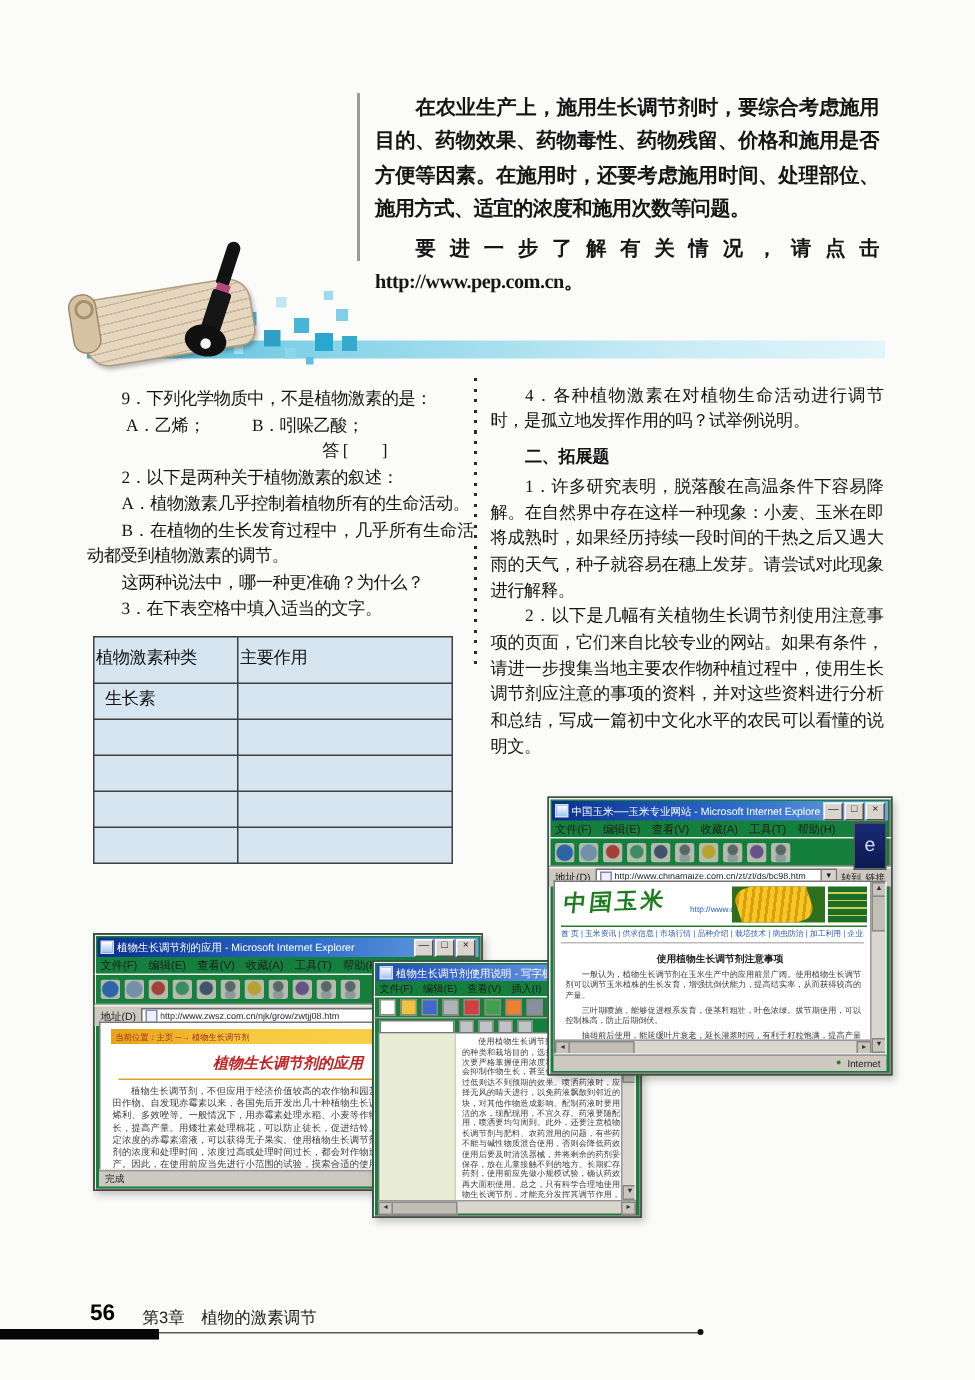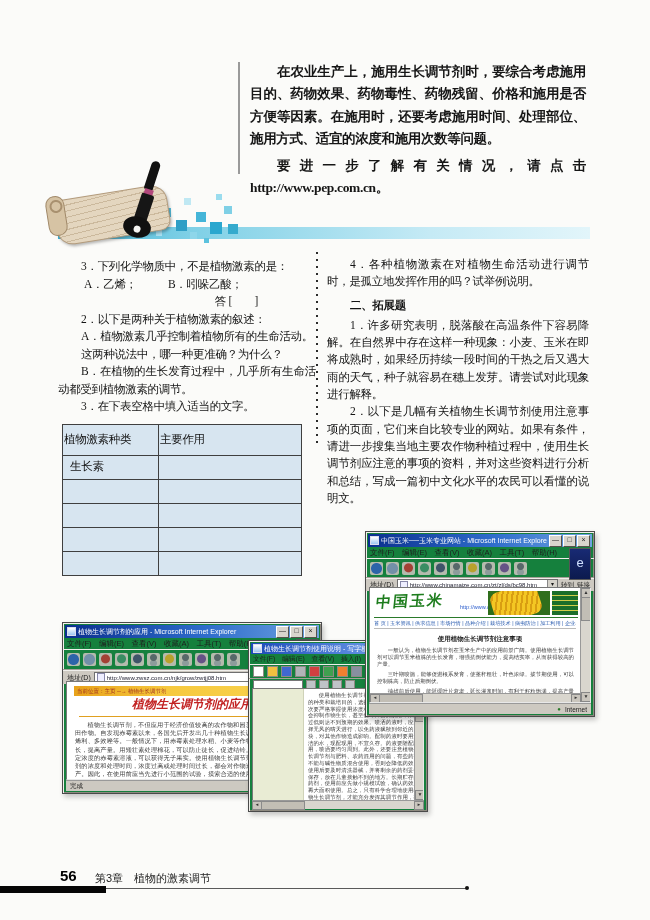--- a/index.html
+++ b/index.html
@@ -127,21 +127,21 @@
   .hscroll .a{position:absolute;top:0;width:8px;height:7px;background:#c9c5bd;border:1px solid #888;
       font-size:4.5px;line-height:6px;text-align:center;font-style:normal;color:#333;}
   .hscroll .a.l{left:0;} .hscroll .a.r{right:0;}
   .hscroll .thumb{position:absolute;left:9px;top:0;width:42px;height:7px;background:#c2beb5;border:1px solid #8b8b8b;}
   .micro{margin:0;font-size:6.2px;line-height:8.2px;color:#2a2a2a;text-align:justify;text-indent:2em;
       letter-spacing:0;opacity:.92;}
   
   .banner{height:10px;margin:4px 7px 0;background:linear-gradient(90deg,#e8a21a,#f6c93f 40%,#f9d44f);
       display:flex;align-items:center;padding:0 3px;}
   .banner span{font-size:5.5px;color:#a03020;white-space:nowrap;overflow:hidden;}
-  .art-title{text-align:center;font-size:12px;font-weight:bold;font-style:italic;
+  .art-title{margin-top:6px;text-align:center;font-size:10px;font-weight:bold;font-style:italic;
       color:#c22222;font-family:"Liberation Serif",serif;}
   .art-rule{height:1px;background:#e0a020;margin:3px 12px 4px;}
   .win-left .micro{margin:2px 8px 0;}
   
   .mtool{height:13px;display:flex;align-items:center;gap:3px;padding:0 4px;border-top:1px solid #efeeea;border-bottom:1px solid #a5a199;}
   .mtool i{width:9px;height:9px;border:1px solid #8d8983;}
   .mtool i:nth-child(1){background:#ffffff;} .mtool i:nth-child(2){background:#f0c040;}
   .mtool i:nth-child(3){background:#4068d0;} .mtool i:nth-child(4){background:#b0b4b8;}
   .mtool i:nth-child(5){background:#d04040;} .mtool i:nth-child(6){background:#40a050;}
   .mtool i:nth-child(7){background:#f08030;} .mtool i:nth-child(8){background:#8890a0;}
@@ -208,30 +208,30 @@
     <div class="scroll-roll"></div>
     <div class="pen">
       <div class="pen-cap"></div>
       <div class="pen-band"></div>
       <div class="pen-body"></div>
       <div class="pen-base"></div>
     </div>
   </div>
 
   <div class="col-left">
-    <p>3．下列化学物质中，不是植物激素的是：</p>
+    <p>9．下列化学物质中，不是植物激素的是：</p>
     <div class="opts">
       <span>A．乙烯；</span>
       <span>B．吲哚乙酸；</span>
     </div>
     <p class="answer">答 [　　]</p>
     <p>2．以下是两种关于植物激素的叙述：</p>
     <p>A．植物激素几乎控制着植物所有的生命活动。</p>
+    <p>B．在植物的生长发育过程中，几乎所有生命活动都受到植物激素的调节。</p>
     <p>这两种说法中，哪一种更准确？为什么？</p>
-    <p>B．在植物的生长发育过程中，几乎所有生命活动都受到植物激素的调节。</p>
     <p>3．在下表空格中填入适当的文字。</p>
     <table class="htable">
       <tbody>
           <tr>
         <th class="c1">植物激素种类</th>
         <th>主要作用</th>
       </tr>
       <tr>
         <td class="c1">生长素</td>
         <td></td>

